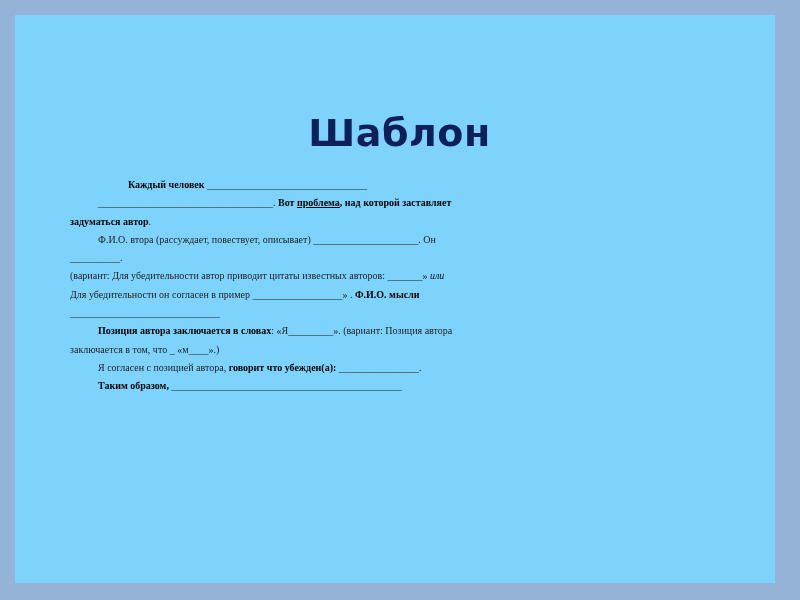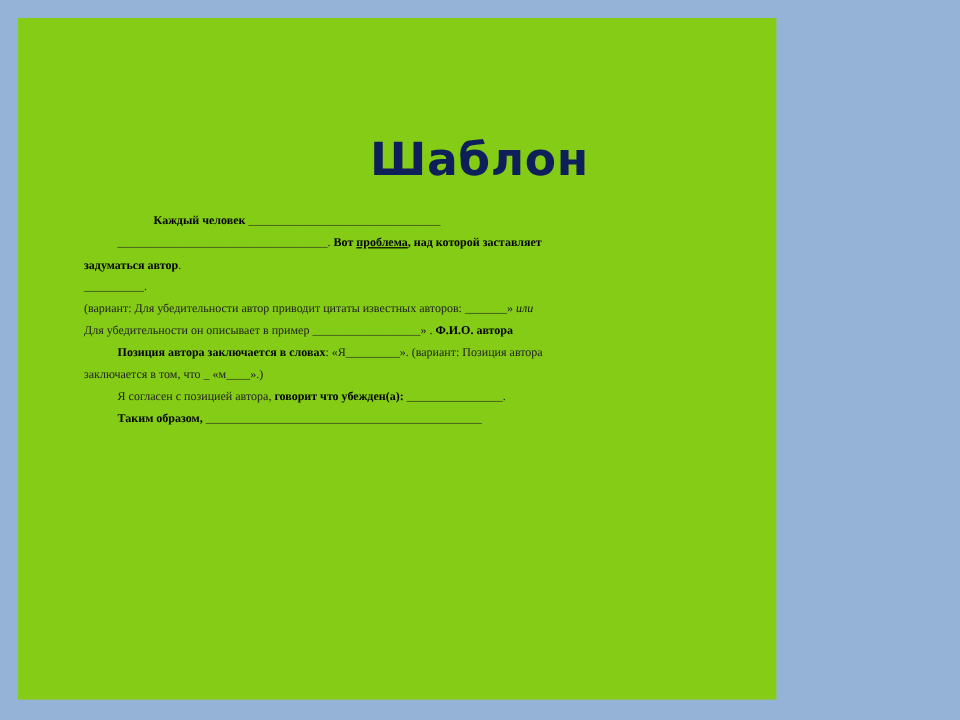--- a/index.html
+++ b/index.html
@@ -1,17 +1,17 @@
 <!DOCTYPE html>
 <html><head>
 <meta charset="utf-8">
 <style>
   html, body { margin:0; padding:0; }
   body { width:800px; height:600px; background:#95b3d7; position:relative; overflow:hidden; }
-  .slide { position:absolute; left:15px; top:15px; width:632px; height:568px; background:#84cc16; }
+  .slide { position:absolute; left:15px; top:15px; width:760px; height:568px; background:#7dd3fc; }
   .title { position:absolute; left:0; top:96px; width:769px; text-align:center;
     font-family:"DejaVu Sans", sans-serif; font-size:38px; font-weight:bold; color:#0f1f5a; letter-spacing:0.5px; }
   .body { position:absolute; left:50px; top:176px; width:720px;
     font-family:Liberation Serif, serif; font-size:10px; line-height:18.3px; color:#111;margin-left:20px; }
   .line { white-space:nowrap; position:relative; height:18.3px; }
   .ind { padding-left:28px; }
   .ind2 { padding-left:58px; }
   b { font-weight:bold; color:#000; }
   i { font-style:italic; }
   .u { text-decoration:underline; }
@@ -21,20 +21,22 @@
 <body>
 
 <div class="slide">
   <div class="title">Шаблон</div>
 </div>
 
 <div class="body">
   <div class="line ind2"><b>Каждый человек </b><span class="reg">________________________________</span></div>
   <div class="line ind"><span class="reg">___________________________________. </span><b>Вот </b><b class="u">проблема</b><b>, над которой заставляет</b></div>
   <div class="line"><b>задуматься автор</b><span class="reg">.</span></div>
+  <div class="line ind"><span class="reg">Ф.И.О. втора  (рассуждает, повествует, описывает) _____________________. Он</span></div>
   <div class="line"><span class="reg">__________.</span></div>
   <div class="line"><span class="reg">(вариант:  Для убедительности автор приводит цитаты известных авторов: _______» </span><i>или</i></div>
-  <div class="line"><span class="reg">Для убедительности он описывает в пример __________________» . </span><b>Ф.И.О. автора</b></div>
+  <div class="line"><span class="reg">Для убедительности он согласен в пример __________________» . </span><b>Ф.И.О. мысли</b></div>
+  <div class="line"><span class="reg">______________________________</span></div>
   <div class="line ind"><b>Позиция автора заключается в словах</b><span class="reg">: «Я_________». (вариант: Позиция автора</span></div>
   <div class="line"><span class="reg">заключается в том, что _ «м____».)</span></div>
   <div class="line ind"><span class="reg">Я согласен с позицией автора, </span><b>говорит что убежден(а): </b><span class="reg">________________.</span></div>
   <div class="line ind"><b>Таким образом, </b><span class="reg">______________________________________________</span></div>
 </div>
 
 </body></html>

